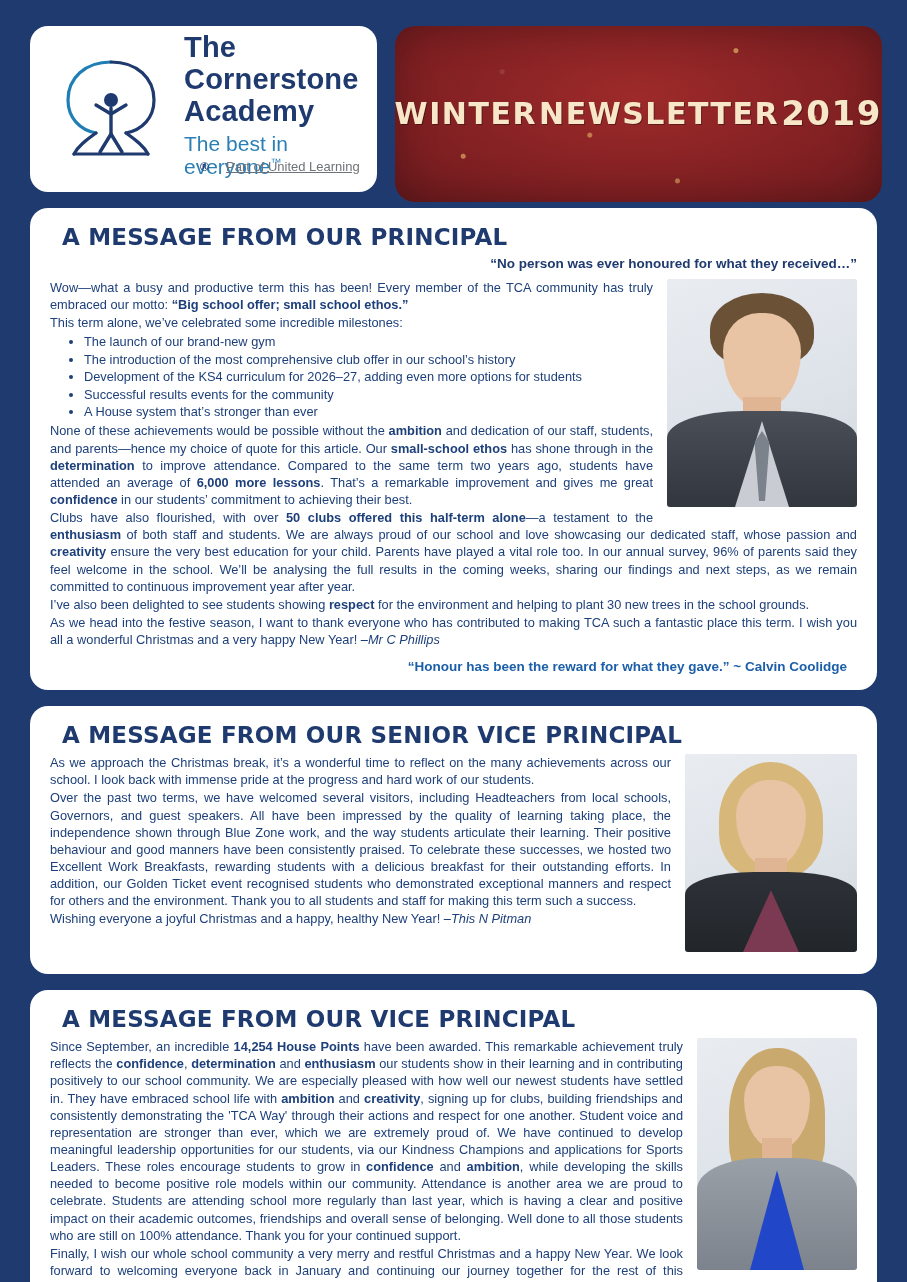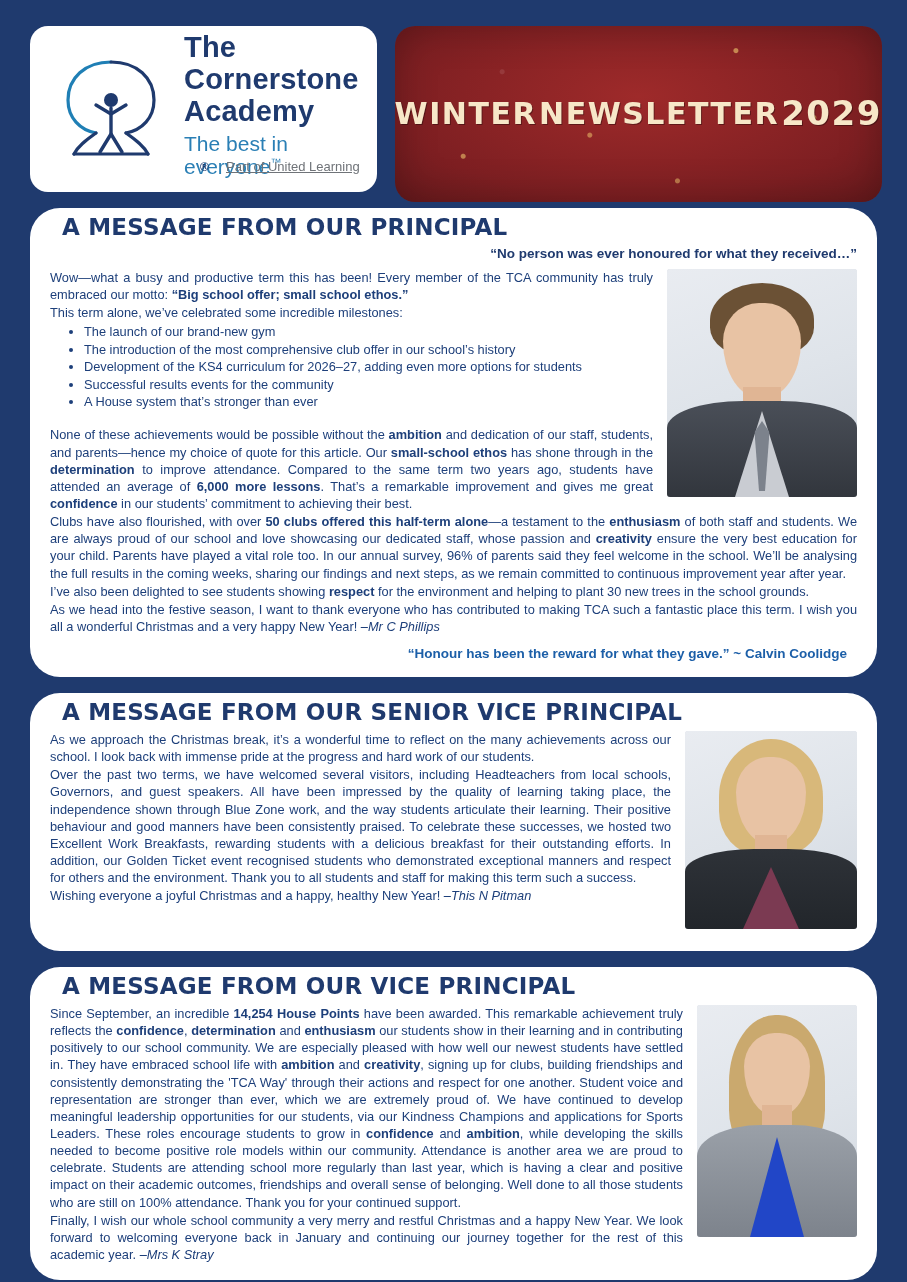--- a/index.html
+++ b/index.html
@@ -107,23 +107,23 @@
     text-shadow: 1px 1px 0 rgba(0,0,0,.35);
     line-height: 1.05;
   }
   .winter-card .l1 { font-size: 30px; }
   .winter-card .l2 { font-size: 30px; }
   .winter-card .l3 { font-size: 34px; }
 
   
   .card {
     background: #ffffff;
-    border-radius: 30px;
+    border-radius: 18px;
     margin-top: 16px;
-    padding: 4px 20px 16px 20px;
+    padding: 14px 20px 16px 20px;
     position: relative;
     overflow: hidden;
   }
   .card h2 {
     margin: 2px 0 6px 12px;
     font-size: 23px;
     font-weight: bold;
     color: #1f3a6e;
     letter-spacing: .2px;
     font-family: "DejaVu Sans", sans-serif;
@@ -137,21 +137,21 @@
   }
   .body-text {
     font-size: 12.8px;
     line-height: 1.34;
     color: #1d3f7a;
     text-align: justify;
   }
   .body-text p { margin: 0 0 1px 0; }
   .body-text b { font-weight: bold; }
   .body-text ul {
-    margin: 2px 0 16px 0;
+    margin: 2px 0 2px 0;
     padding-left: 34px;
   }
   .body-text li { margin: 0; line-height: 1.36; }
   .quote-bottom {
     margin-top: 10px;
     text-align: right;
     color: #1c5fa8;
     font-weight: bold;
     font-size: 13.5px;
     padding-right: 10px;
@@ -260,21 +260,21 @@
           <span>The best in everyone</span><span class="tm">™</span>
         </div>
       </div>
       <div class="reg-mark">®</div>
       <div class="part-of">Part of United Learning</div>
     </div>
 
     <div class="winter-card">
       <div class="ln l1">WINTER</div>
       <div class="ln l2">NEWSLETTER</div>
-      <div class="ln l3">2029</div>
+      <div class="ln l3">2019</div>
     </div>
   </div>
 
   <div class="card">
     <h2>A MESSAGE FROM OUR PRINCIPAL</h2>
     <div class="quote-top">“No person was ever honoured for what they received…”</div>
 
     <div class="body-text clearfix">
       <div class="wrap-img-right photo" id="photo-principal">
         <div class="bg"></div>

